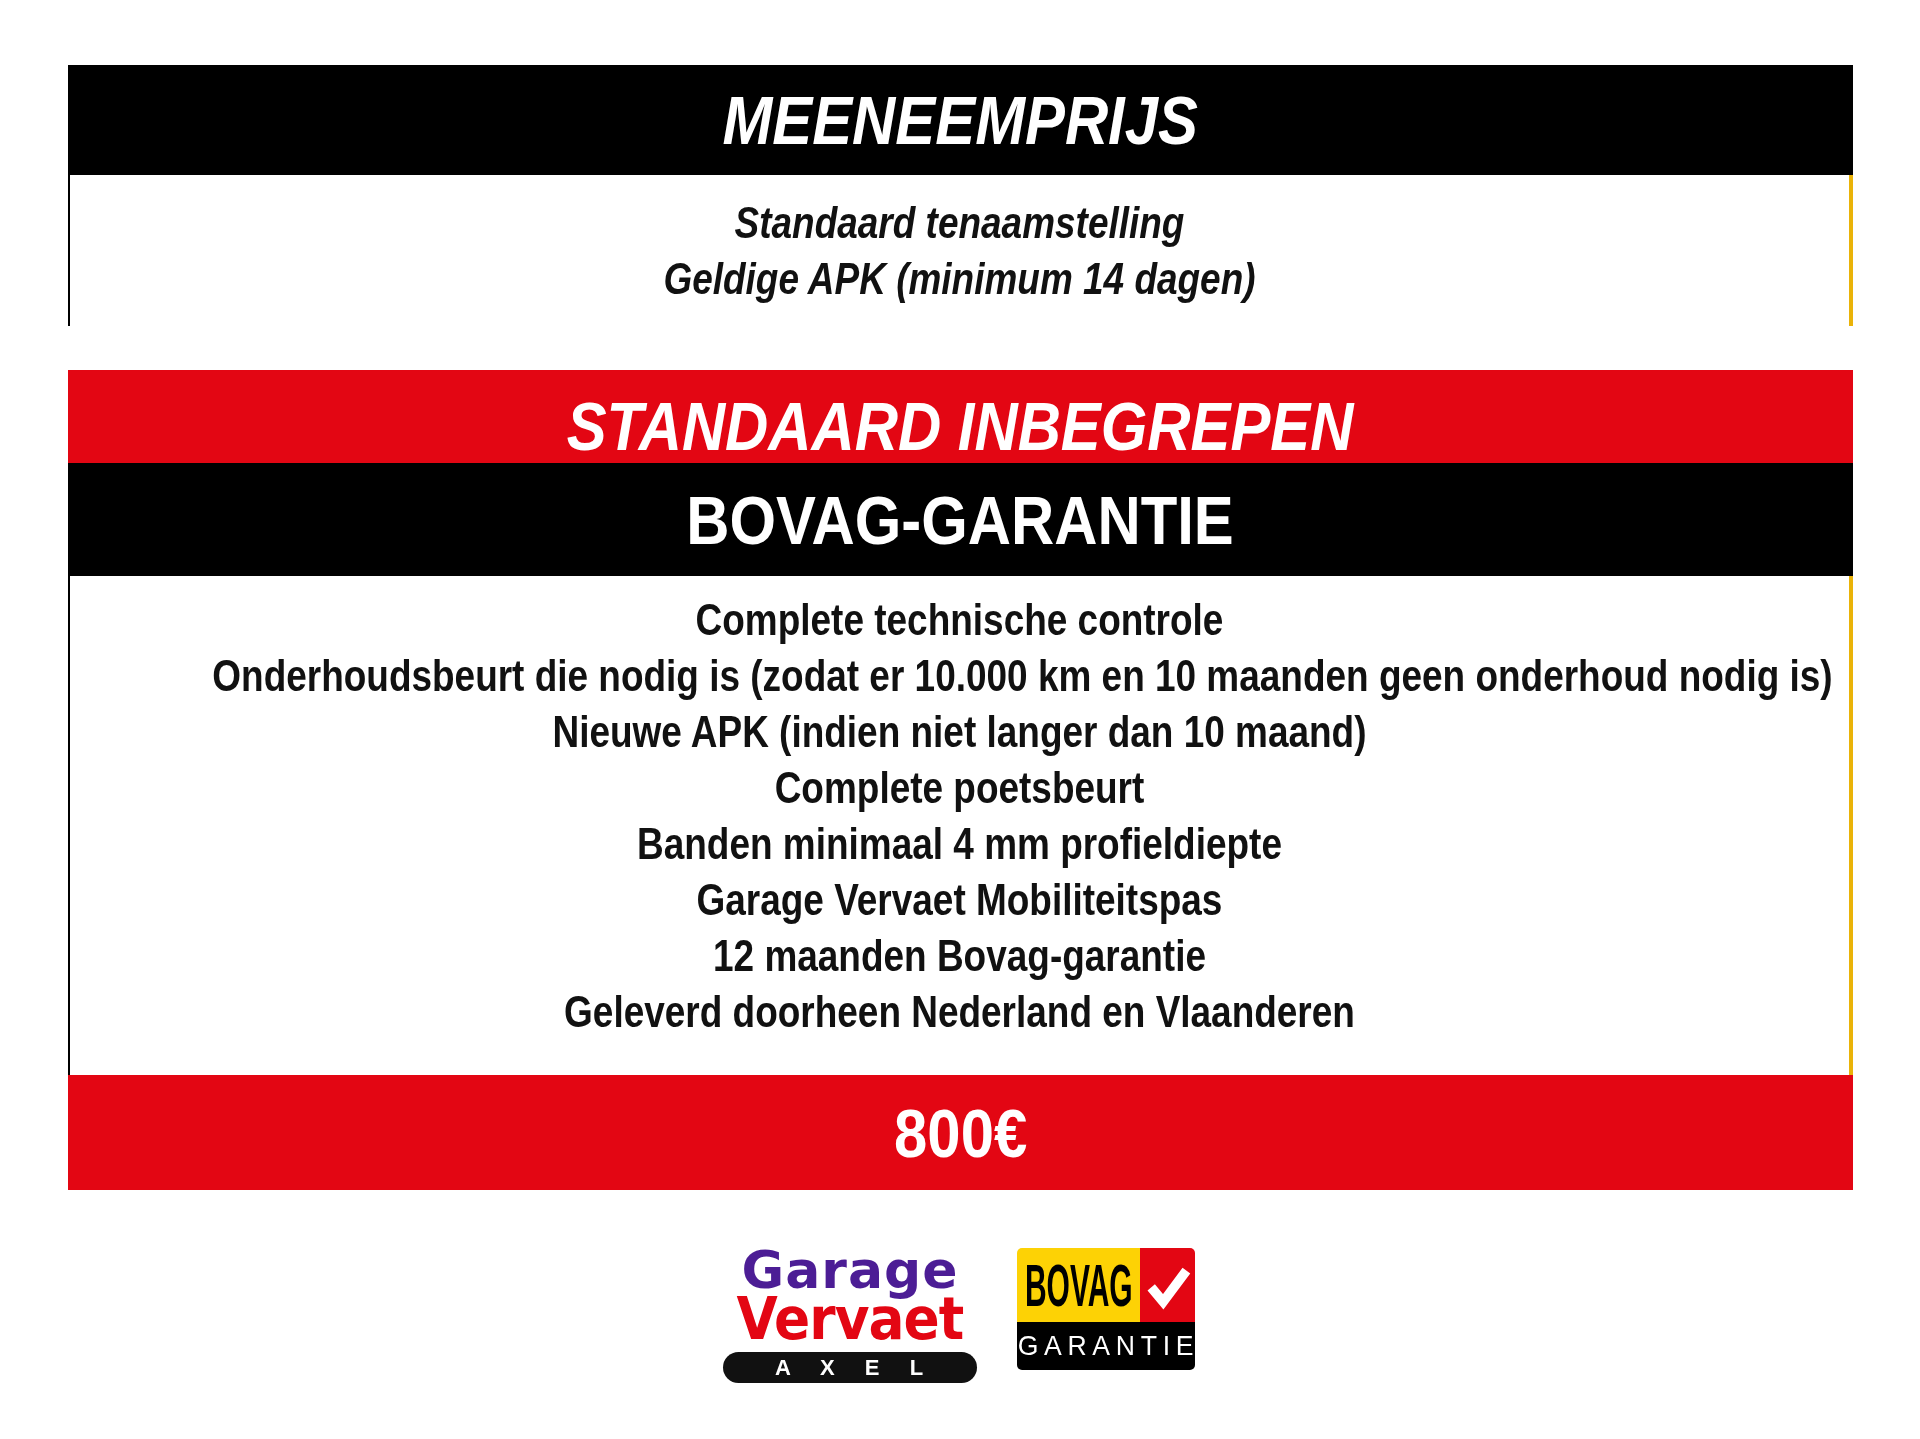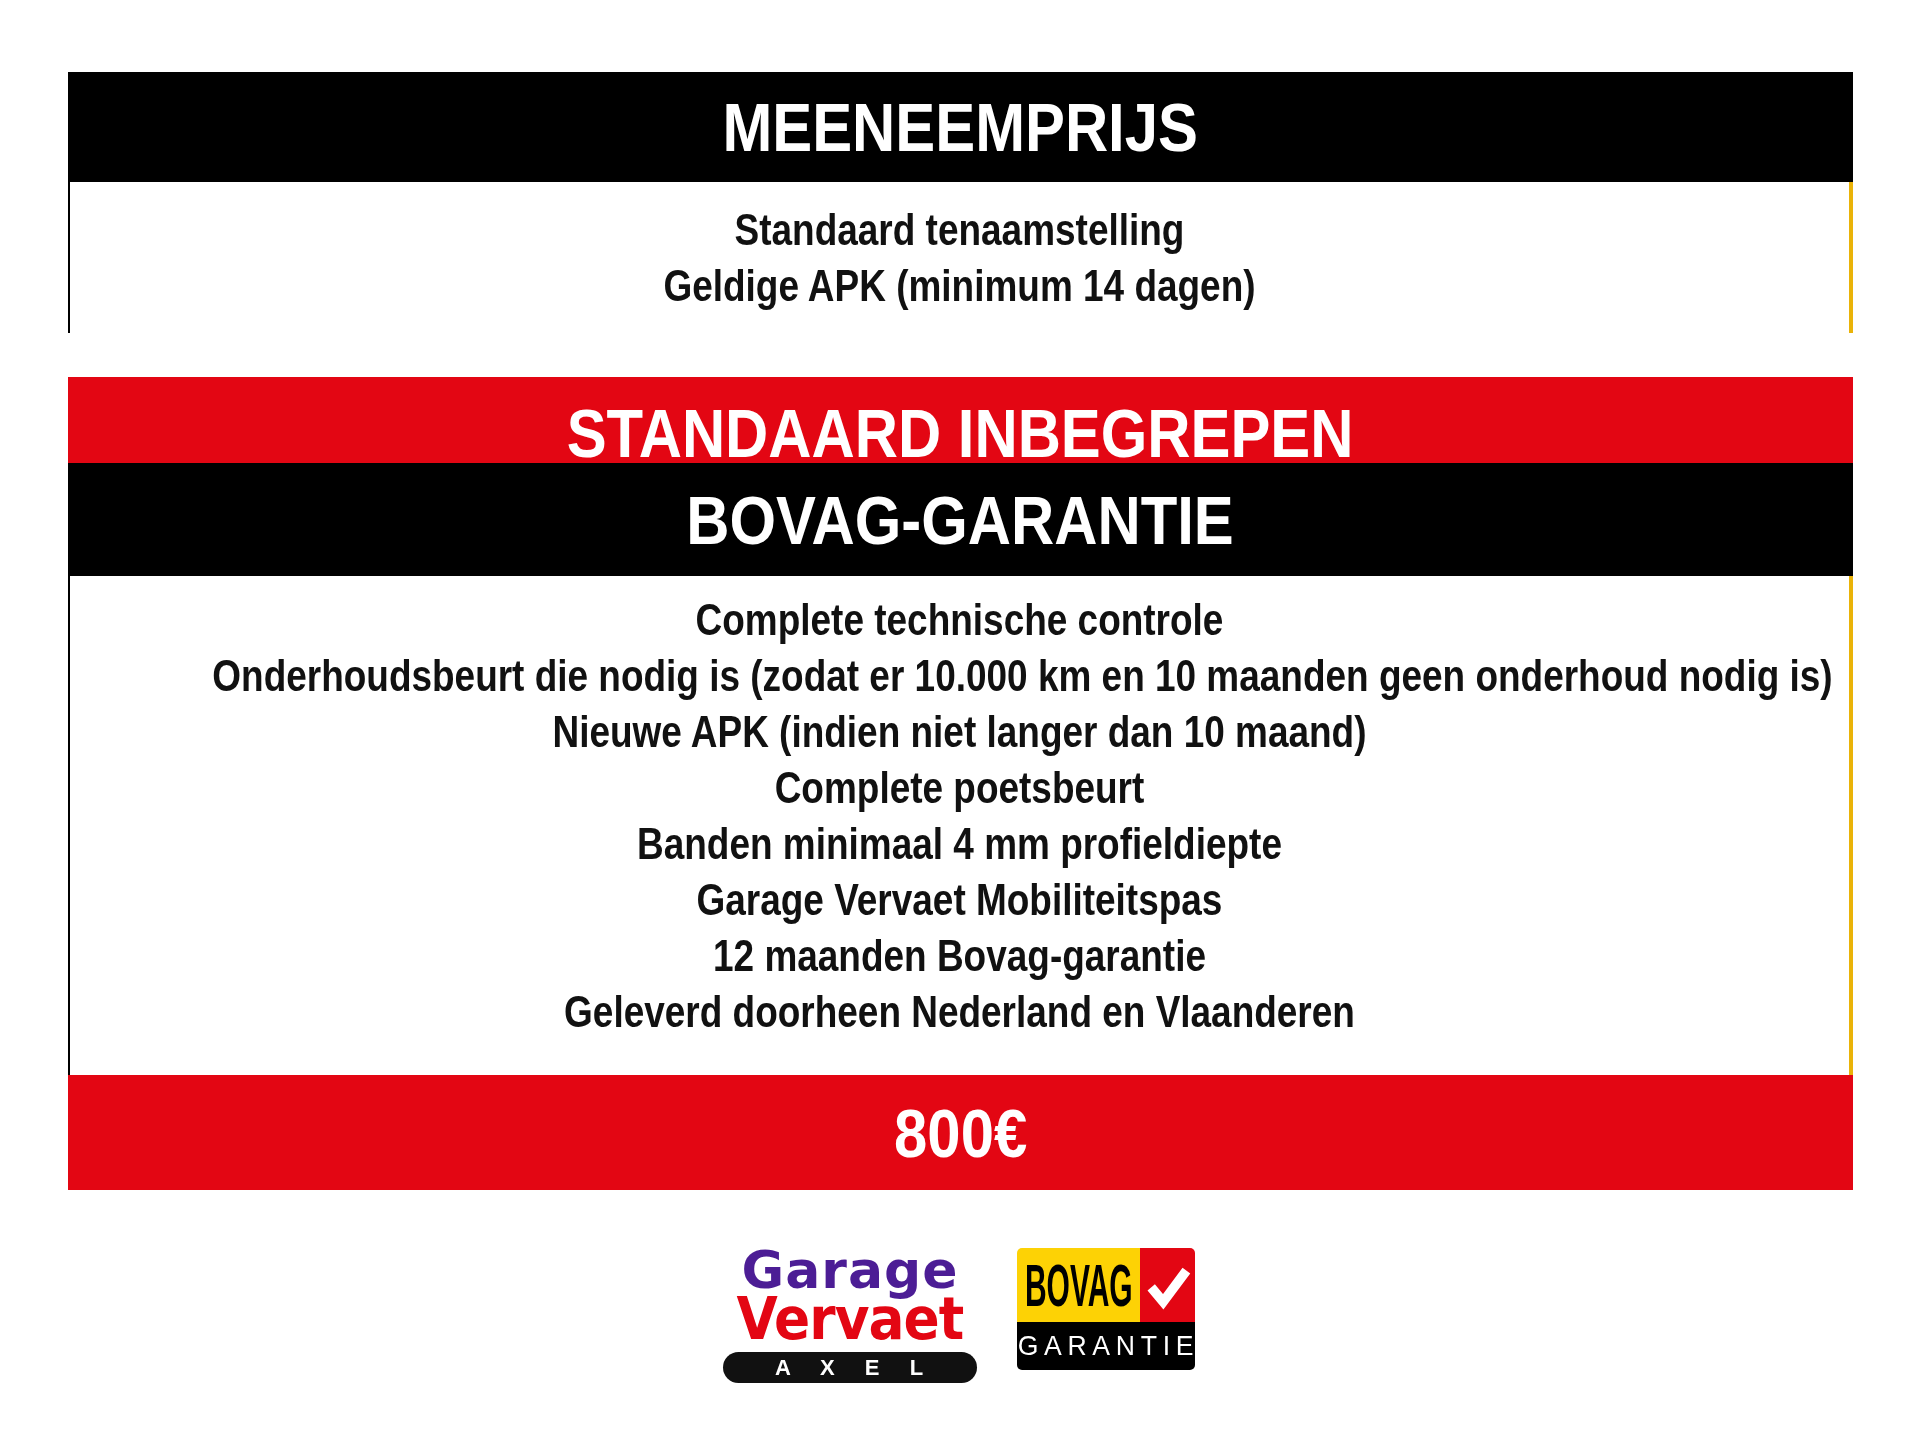--- a/index.html
+++ b/index.html
@@ -6,21 +6,21 @@
   .page {
     position: relative;
     width: 1920px;
     height: 1439px;
     background: #ffffff;
     overflow: hidden;
     font-family: "Liberation Sans", sans-serif;
     color: #111111;
   }
   .card { position: absolute; left: 68px; width: 1785px; }
-  #card1 { top: 72px; }
+  #card1 { top: 65px; font-style: italic; }
   #card2 { top: 463px; border-radius: 30px; }
 
   .banner {
     background: #000000;
     color: #ffffff;
     display: flex;
     align-items: center;
     justify-content: center;
   }
   #card1 .banner { height: 110px; }

